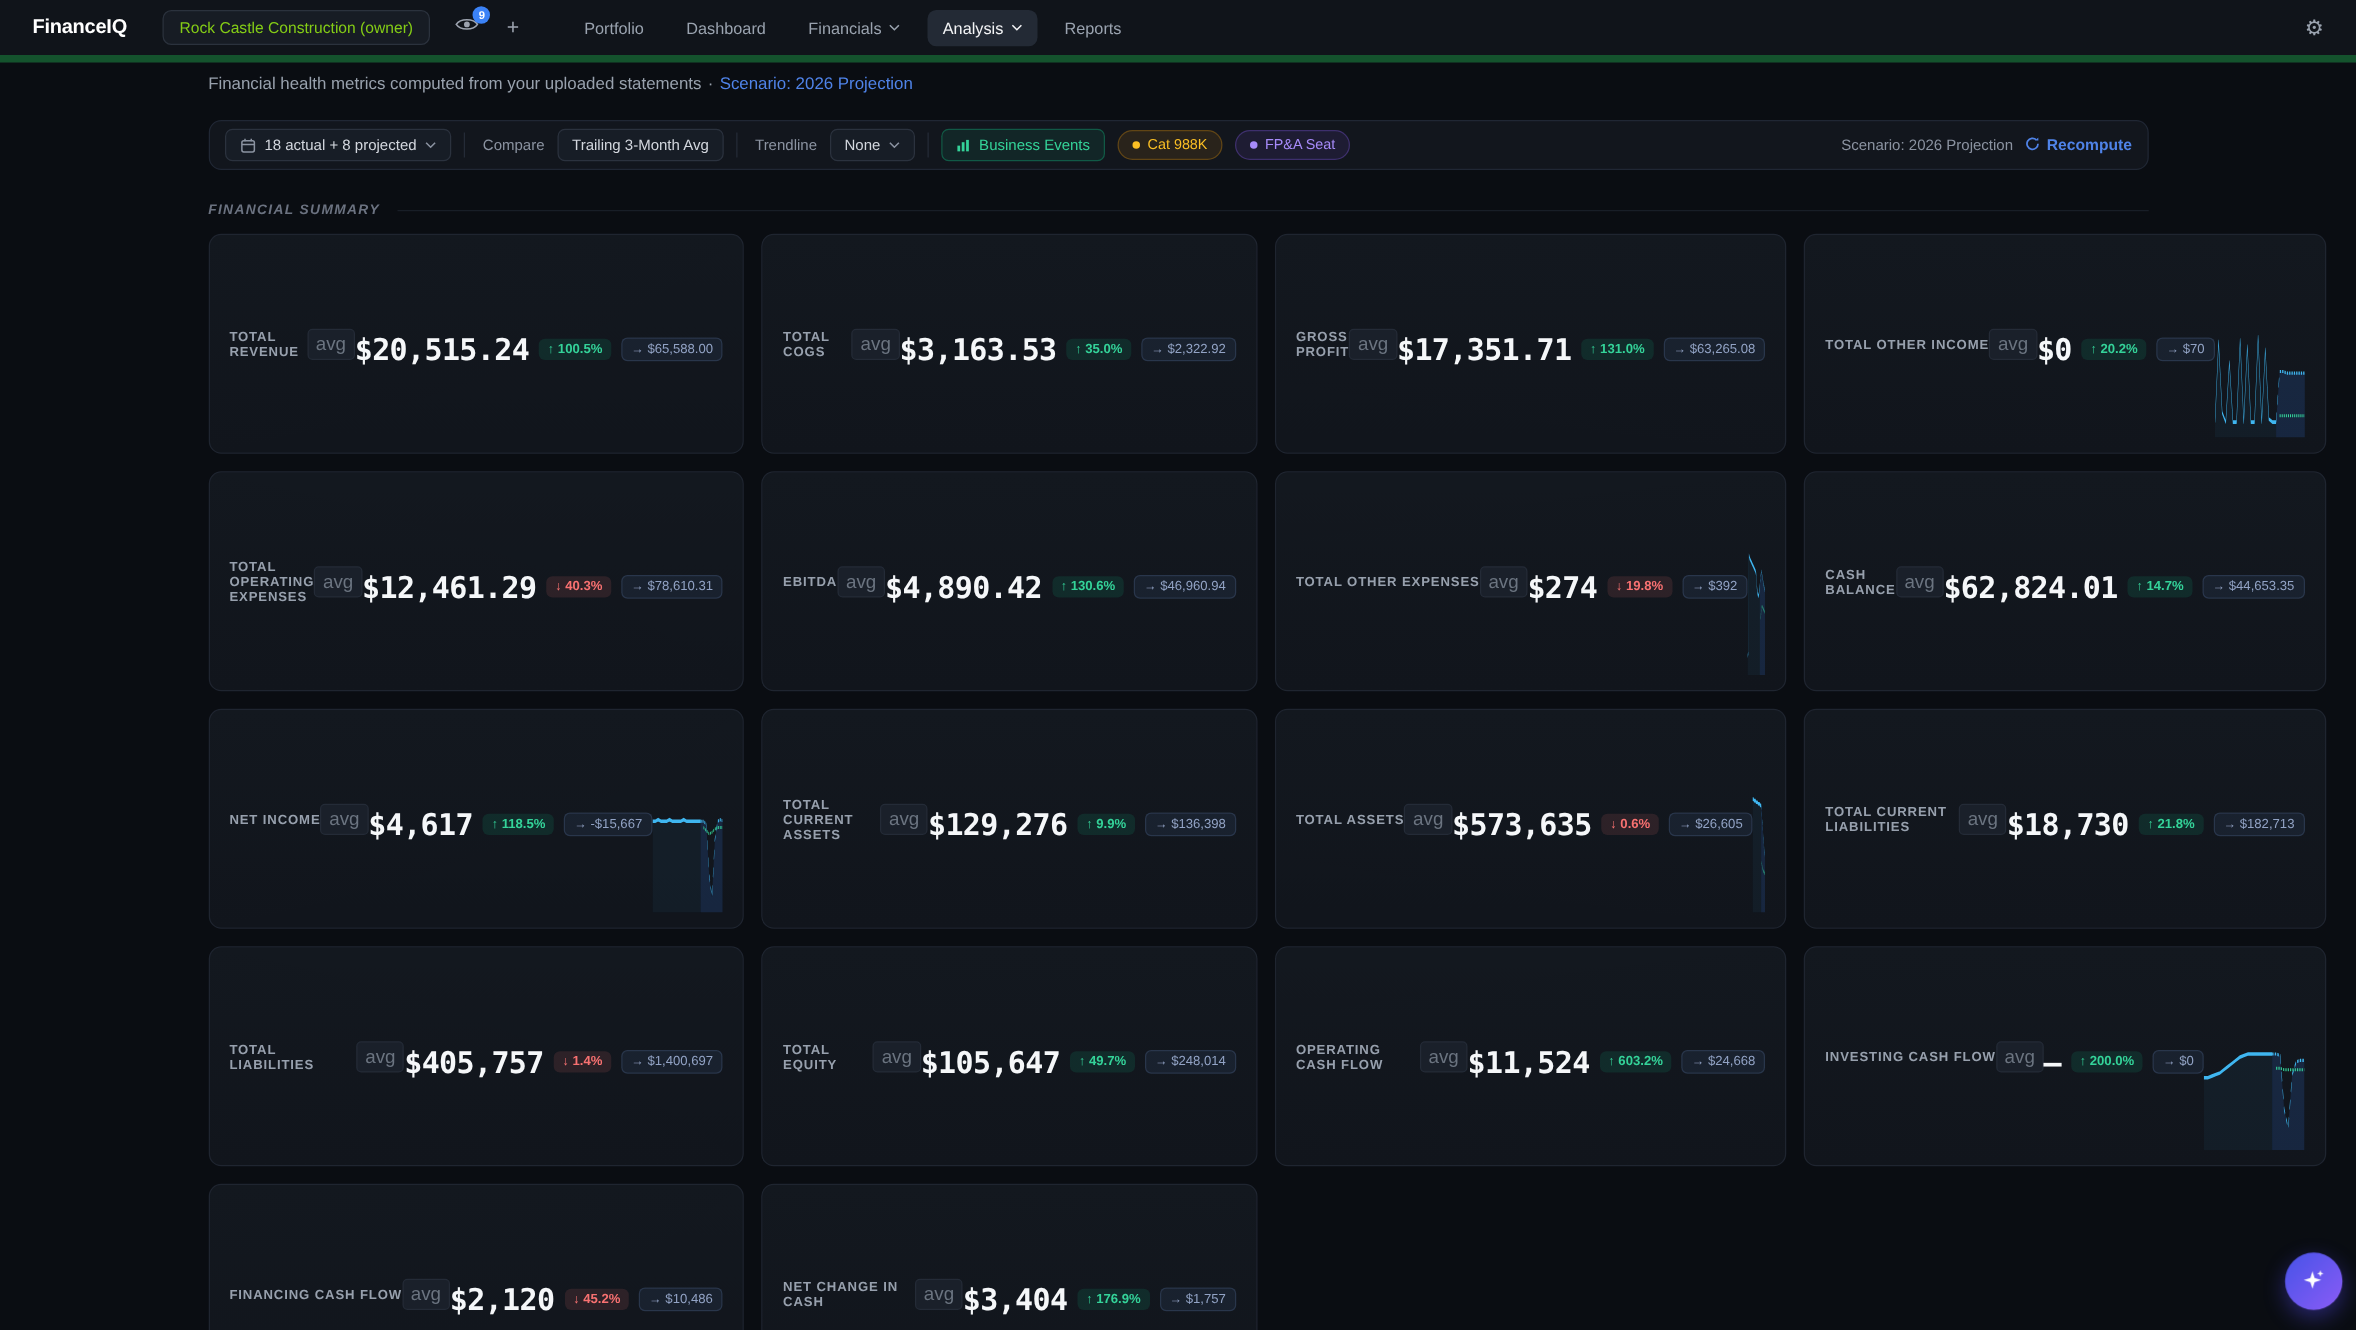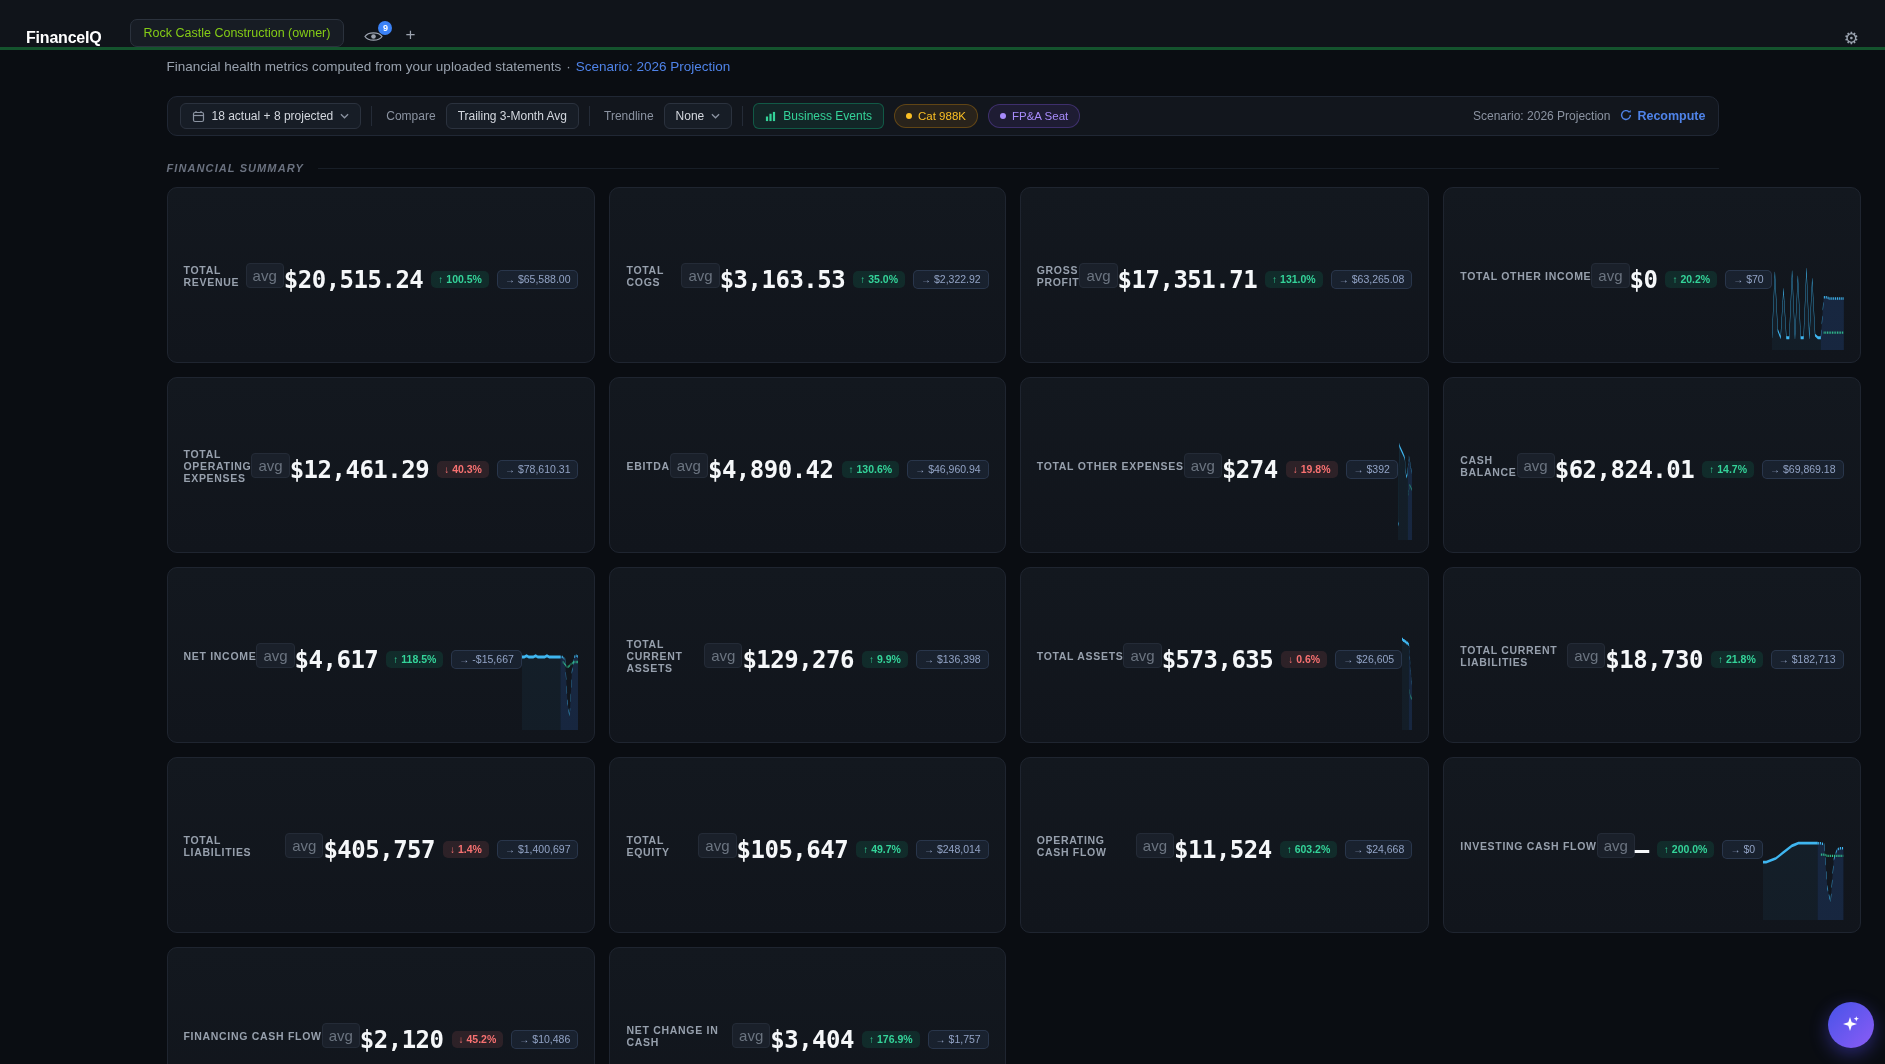--- a/index.html
+++ b/index.html
@@ -4,22 +4,22 @@
 <style>
   * { box-sizing: border-box; }
   html,body { margin:0; padding:0; }
   body {
     width:1885px; height:1064px; overflow:hidden; position:relative;
     background:#0a0d12; color:#e5e7eb;
     font-family:"Liberation Sans", sans-serif;
   }
   
   .nav {
-    height:50px; display:flex; align-items:flex-end; padding:0 26px;
-    background:#10141a; border-bottom:3px solid #14532d;
+    height:50px; display:flex; align-items:center; padding:0 26px;
+    background:#10141a; border-bottom:6px solid #14532d;
   }
   .brand { font-size:16px; font-weight:700; color:#ffffff; letter-spacing:-0.2px; cursor:pointer; }
   .company-chip {
     margin-left:28px; background:#171c24; border:1px solid #2b323d; color:#84cc16;
     font-size:12.5px; padding:6px 13px; border-radius:7px; font-family:inherit; cursor:pointer;
   }
   .eye-wrap { margin-left:20px; position:relative; color:#9ca3af; display:flex; align-items:center; cursor:pointer; }
   .eye-badge {
     position:absolute; top:-8px; right:-9px; background:#3b82f6; color:#fff;
     font-size:9px; font-weight:700; line-height:1; padding:2.5px 4.5px; border-radius:8px;
@@ -119,20 +119,43 @@
   <div class="eye-wrap">
     <span>
       <svg width="19" height="13" viewBox="0 0 19 13" fill="none">
         <path d="M1 6.5 C4.2 1.6 14.8 1.6 18 6.5 C14.8 11.4 4.2 11.4 1 6.5 Z" stroke="#9ca3af" stroke-width="1.3"></path>
         <circle cx="9.5" cy="6.5" r="2.3" fill="#9ca3af"></circle>
       </svg>
     </span>
     <span class="eye-badge">9</span>
   </div>
   <button class="plus-btn">+</button>
+  <nav class="nav-links">
+      <a class="nav-link">
+        <span>Portfolio</span>
+      </a>
+      <a class="nav-link">
+        <span>Dashboard</span>
+      </a>
+      <a class="nav-link">
+        <span>Financials</span>
+        <svg class="caret" width="9" height="6" viewBox="0 0 10 6" fill="none">
+          <path d="M1 1l4 4 4-4" stroke="currentColor" stroke-width="1.4"></path>
+        </svg>
+      </a>
+      <a class="nav-link active">
+        <span>Analysis</span>
+        <svg class="caret" width="9" height="6" viewBox="0 0 10 6" fill="none">
+          <path d="M1 1l4 4 4-4" stroke="currentColor" stroke-width="1.4"></path>
+        </svg>
+      </a>
+      <a class="nav-link">
+        <span>Reports</span>
+      </a>
+    </nav>
   <span class="gear">⚙</span>
 </header>
 
 <main class="content">
   <p class="subtitle">
     <span>Financial health metrics computed from your uploaded statements</span><span class="sep">·</span><a class="scenario-link">Scenario: 2026 Projection</a>
   </p>
 
   <div class="toolbar">
     <button class="chip">
@@ -390,21 +413,21 @@
       <span class="avg-badge">avg</span>
     </div>
     <div class="card-valrow">
       <span class="card-value">$62,824.01</span>
       <span class="badge change up">
             <span class="arr">↑</span>
             <span class="chg-label">14.7%</span>
           </span>
       <span class="badge compare">
             <span class="arr">→</span>
-            <span class="cmp-label">$69,869.18</span>
+            <span class="cmp-label">$44,653.35</span>
           </span>
     </div>
     <div class="spark">
           <svg viewBox="0 0 346 78" preserveAspectRatio="none">
             <polygon points="0.0,35.5 13.8,30.6 27.7,33.4 41.5,29.2 55.4,32.0 69.2,35.5 83.0,30.6 96.9,29.2 110.7,33.4 124.6,30.6 138.4,27.8 152.2,32.0 166.1,35.5 179.9,30.6 193.8,29.2 207.6,33.4 221.4,30.6 235.3,29.9 235.3,78 0,78" fill="rgba(56,189,248,0.05)"></polygon>
             <polygon points="249.1,47.4 263.0,43.2 276.8,39.0 290.6,35.5 304.5,32.7 318.3,30.6 332.2,28.5 346.0,26.4 346.0,78 249.1,78" fill="rgba(59,130,246,0.16)"></polygon>
             <polyline points="0.0,35.5 13.8,30.6 27.7,33.4 41.5,29.2 55.4,32.0 69.2,35.5 83.0,30.6 96.9,29.2 110.7,33.4 124.6,30.6 138.4,27.8 152.2,32.0 166.1,35.5 179.9,30.6 193.8,29.2 207.6,33.4 221.4,30.6 235.3,29.9" fill="none" stroke="#3fb6f0" stroke-width="1.6" stroke-linejoin="round"></polyline>
             <polyline points="235.3,29.9 249.1,32.0 263.0,36.2 276.8,40.4 290.6,44.6 304.5,47.4 318.3,50.2 332.2,53.0 346.0,55.8" fill="none" stroke="#3fb6f0" stroke-width="1.4" stroke-dasharray="5 4" stroke-linejoin="round"></polyline>
             <polyline points="249.1,47.4 263.0,43.2 276.8,39.0 290.6,35.5 304.5,32.7 318.3,30.6 332.2,28.5 346.0,26.4" fill="none" stroke="#34d399" stroke-width="1.3" stroke-dasharray="4 4" stroke-linejoin="round"></polyline>
           </svg>

